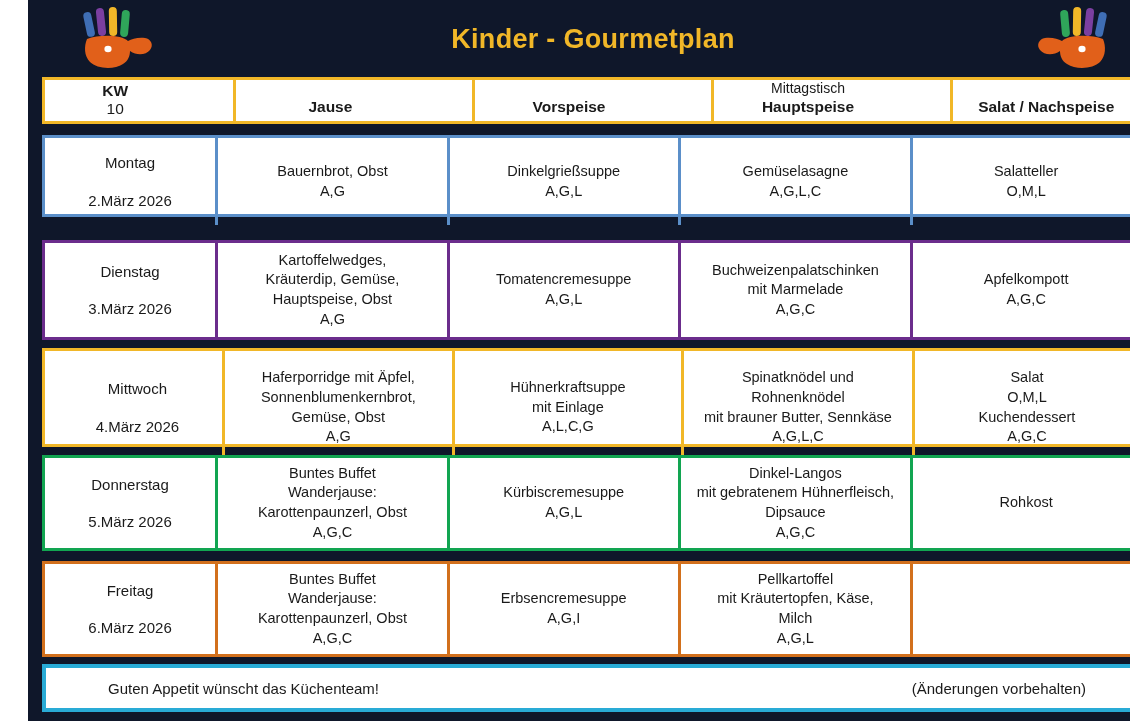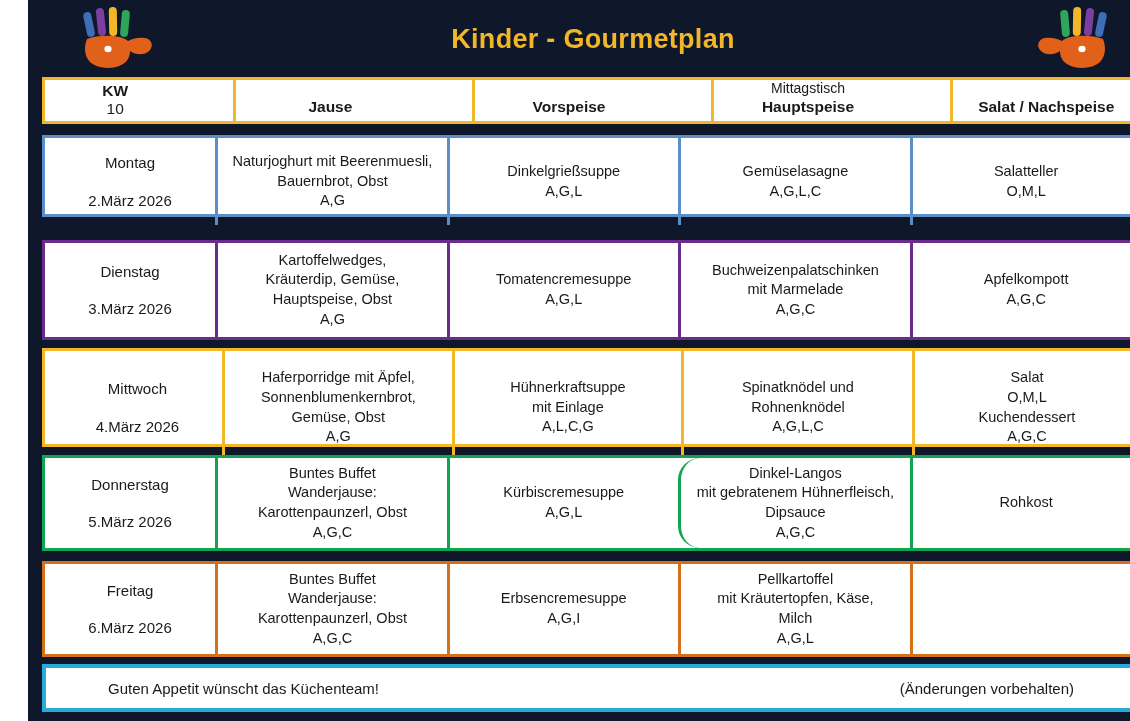--- a/index.html
+++ b/index.html
@@ -135,21 +135,21 @@
   }
   .footer-left {
     position: absolute;
     left: 62px;
     top: 50%;
     transform: translateY(-50%);
     font-size: 15px;
   }
   .footer-right {
     position: absolute;
-    right: 64px;
+    right: 52px;
     top: 50%;
     transform: translateY(-50%);
     font-size: 15px;
     text-align: right;
   }
 </style>
 </head>
 <body>
 
 <div id="page">
@@ -216,21 +216,20 @@
 
   <div id="day-rows">
       <div class="block day-block" style="top: 135px; height: 82px; border-color: rgb(91, 143, 201);">
         <div class="row" style="height: 87px;">
           <div class="cell c0" style="border-left-color: rgb(91, 143, 201);">
             <div class="day-name">Montag</div>
             <div class="day-gap"></div>
             <div class="day-date">2.März 2026</div>
           </div>
           <div class="cell c1" style="border-left-color: rgb(91, 143, 201);">
-            <div>Naturjoghurt mit Beerenmuesli,</div>
             <div>Bauernbrot, Obst</div>
             <div class="allerg">A,G</div>
           </div>
           <div class="cell c2" style="border-left-color: rgb(91, 143, 201);">
             <div>Dinkelgrießsuppe</div>
             <div class="allerg">A,G,L</div>
           </div>
           <div class="cell c3" style="border-left-color: rgb(91, 143, 201);">
             <div>Gemüselasagne</div>
             <div class="allerg">A,G,L,C</div>
@@ -283,20 +282,21 @@
             <div class="allerg">A,G</div>
           </div>
           <div class="cell c2" style="border-left-color: rgb(241, 183, 40);">
             <div>Hühnerkraftsuppe</div>
             <div>mit Einlage</div>
             <div class="allerg">A,L,C,G</div>
           </div>
           <div class="cell c3" style="border-left-color: rgb(241, 183, 40);">
             <div>Spinatknödel und</div>
             <div>Rohnenknödel</div>
+            <div>mit brauner Butter, Sennkäse</div>
             <div class="allerg">A,G,L,C</div>
           </div>
           <div class="cell c4" style="border-left-color: rgb(241, 183, 40);">
             <div>Salat</div>
             <div>O,M,L</div>
             <div>Kuchendessert</div>
             <div class="allerg">A,G,C</div>
           </div>
         </div>
       </div>
@@ -310,21 +310,21 @@
           <div class="cell c1" style="border-left-color: rgb(18, 165, 81);">
             <div>Buntes Buffet</div>
             <div>Wanderjause:</div>
             <div>Karottenpaunzerl, Obst</div>
             <div class="allerg">A,G,C</div>
           </div>
           <div class="cell c2" style="border-left-color: rgb(18, 165, 81);">
             <div>Kürbiscremesuppe</div>
             <div class="allerg">A,G,L</div>
           </div>
-          <div class="cell c3" style="border-left-color: rgb(18, 165, 81); border-radius: 22px;">
+          <div class="cell c3" style="border-left-color: rgb(18, 165, 81);">
             <div>Dinkel-Langos</div>
             <div>mit gebratenem Hühnerfleisch,</div>
             <div>Dipsauce</div>
             <div class="allerg">A,G,C</div>
           </div>
           <div class="cell c4" style="border-left-color: rgb(18, 165, 81);">
             <div>Rohkost</div>
           </div>
         </div>
       </div>

